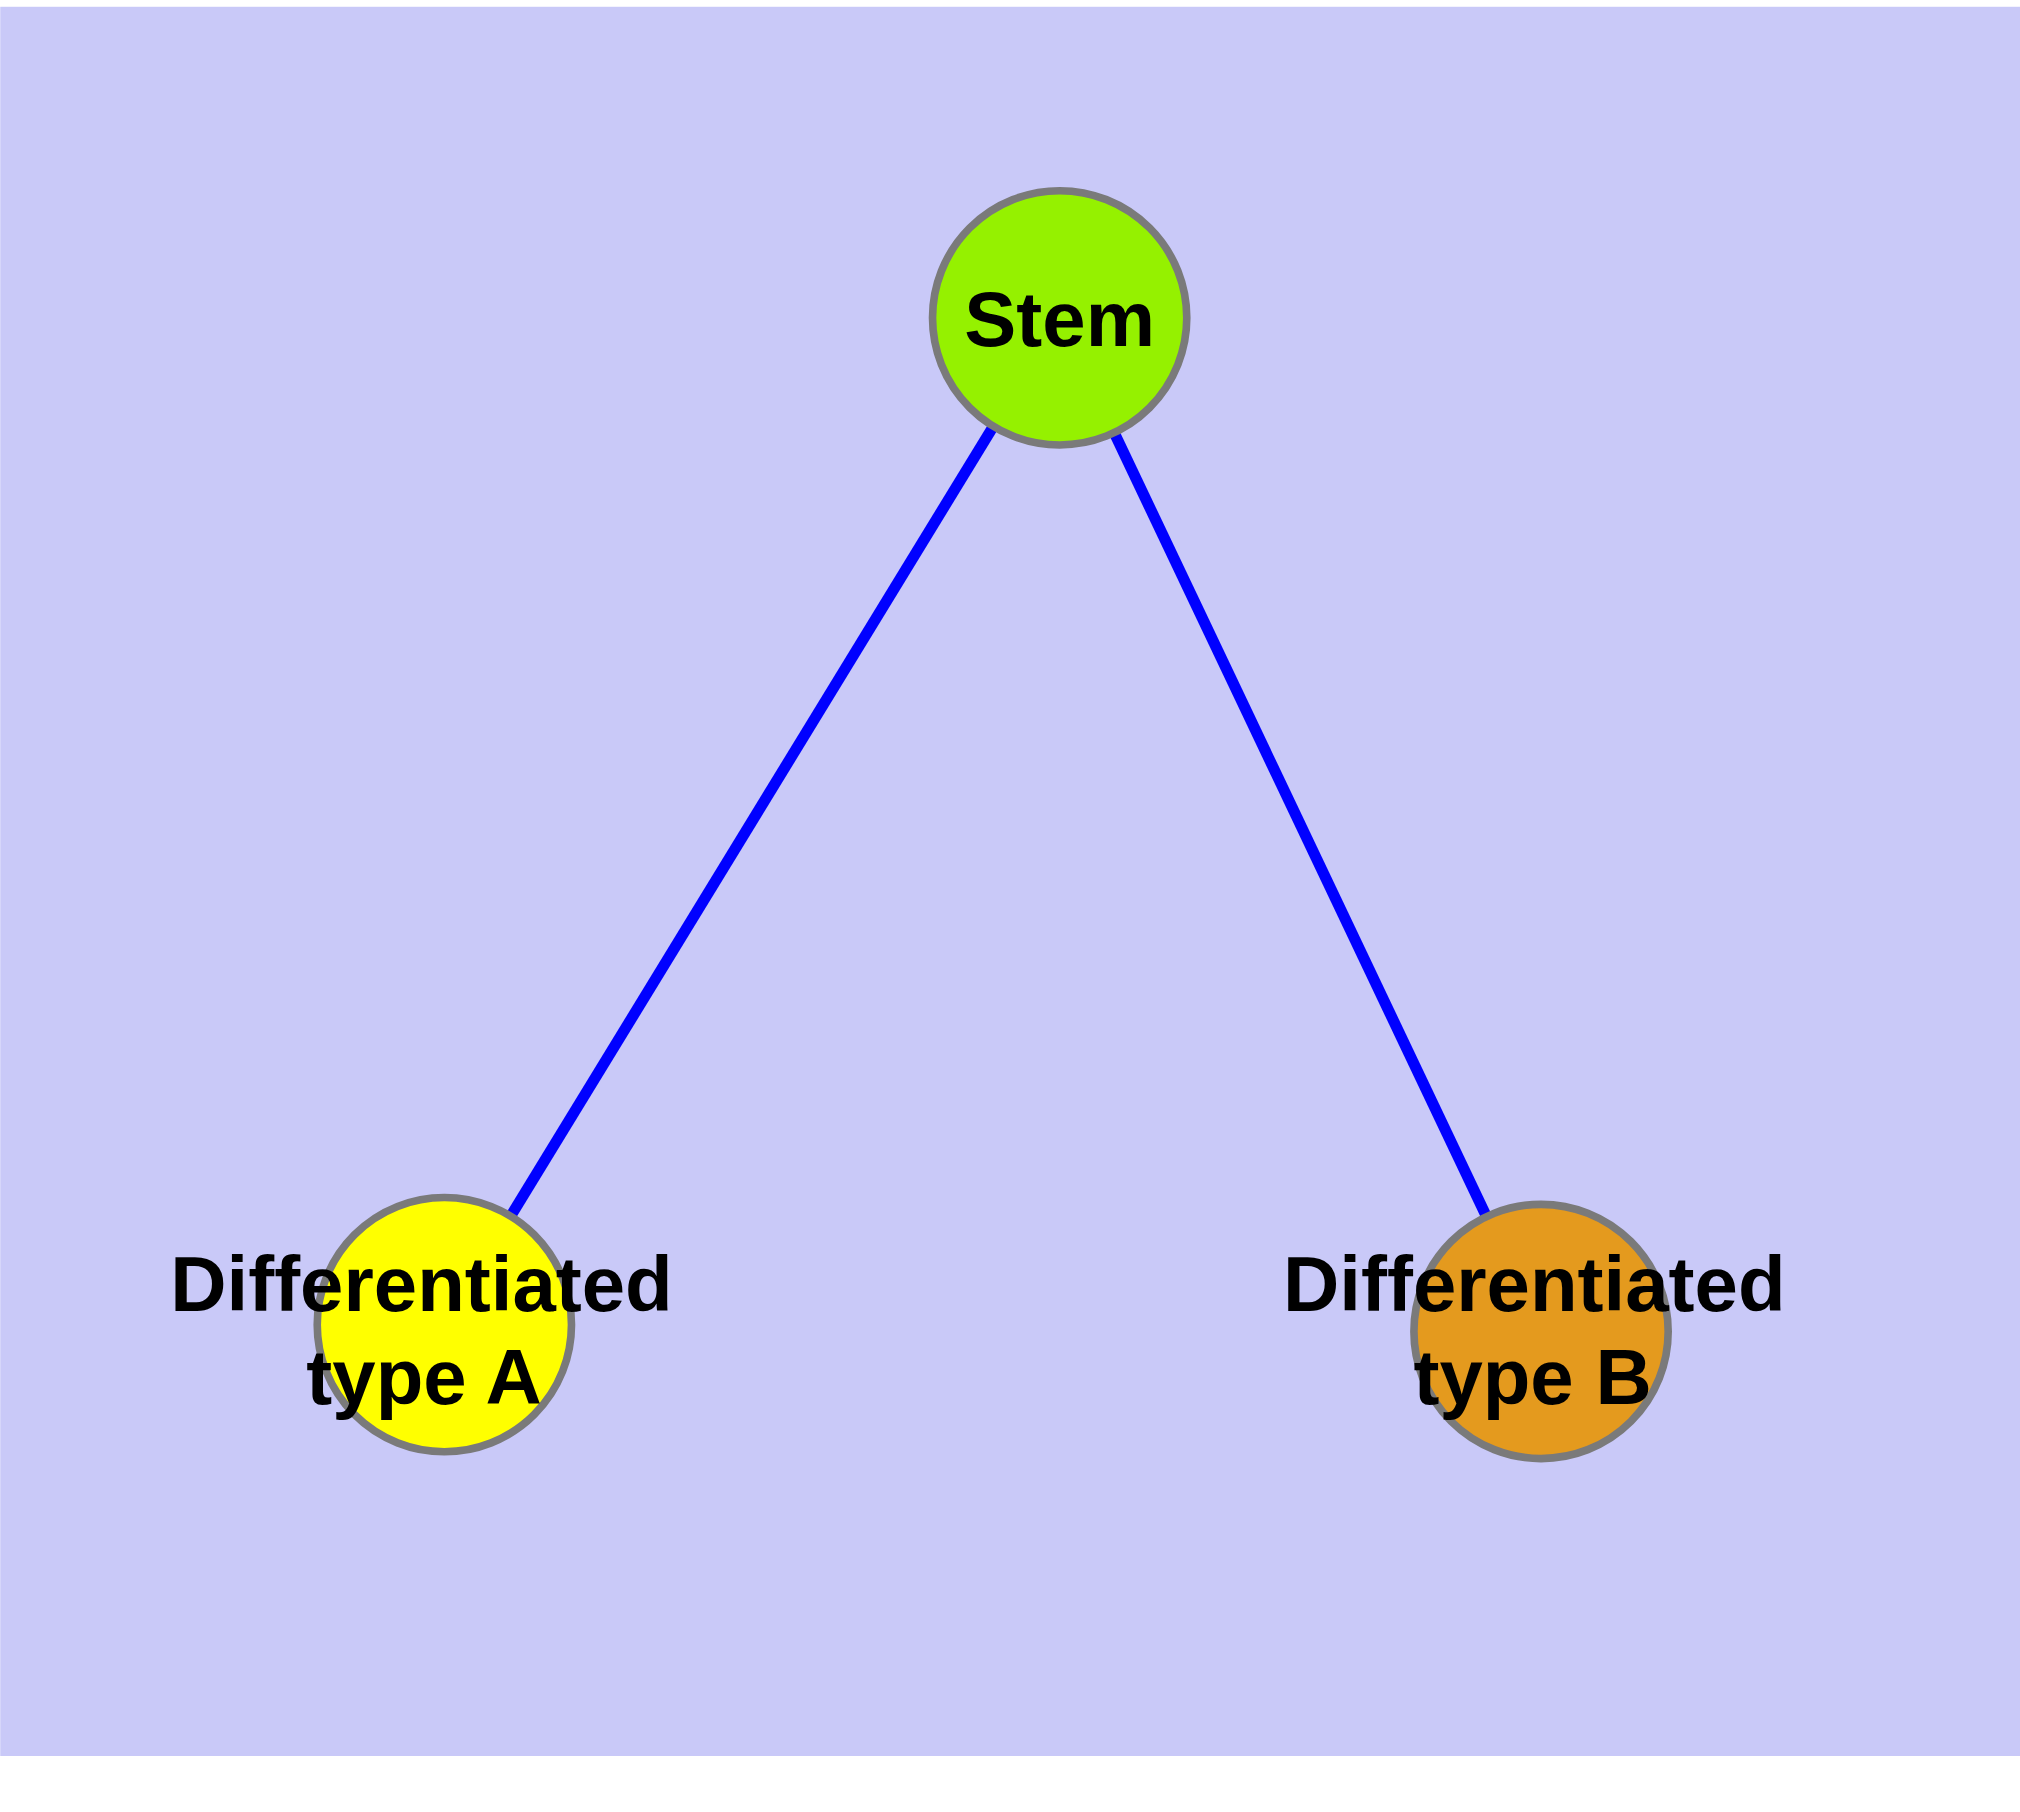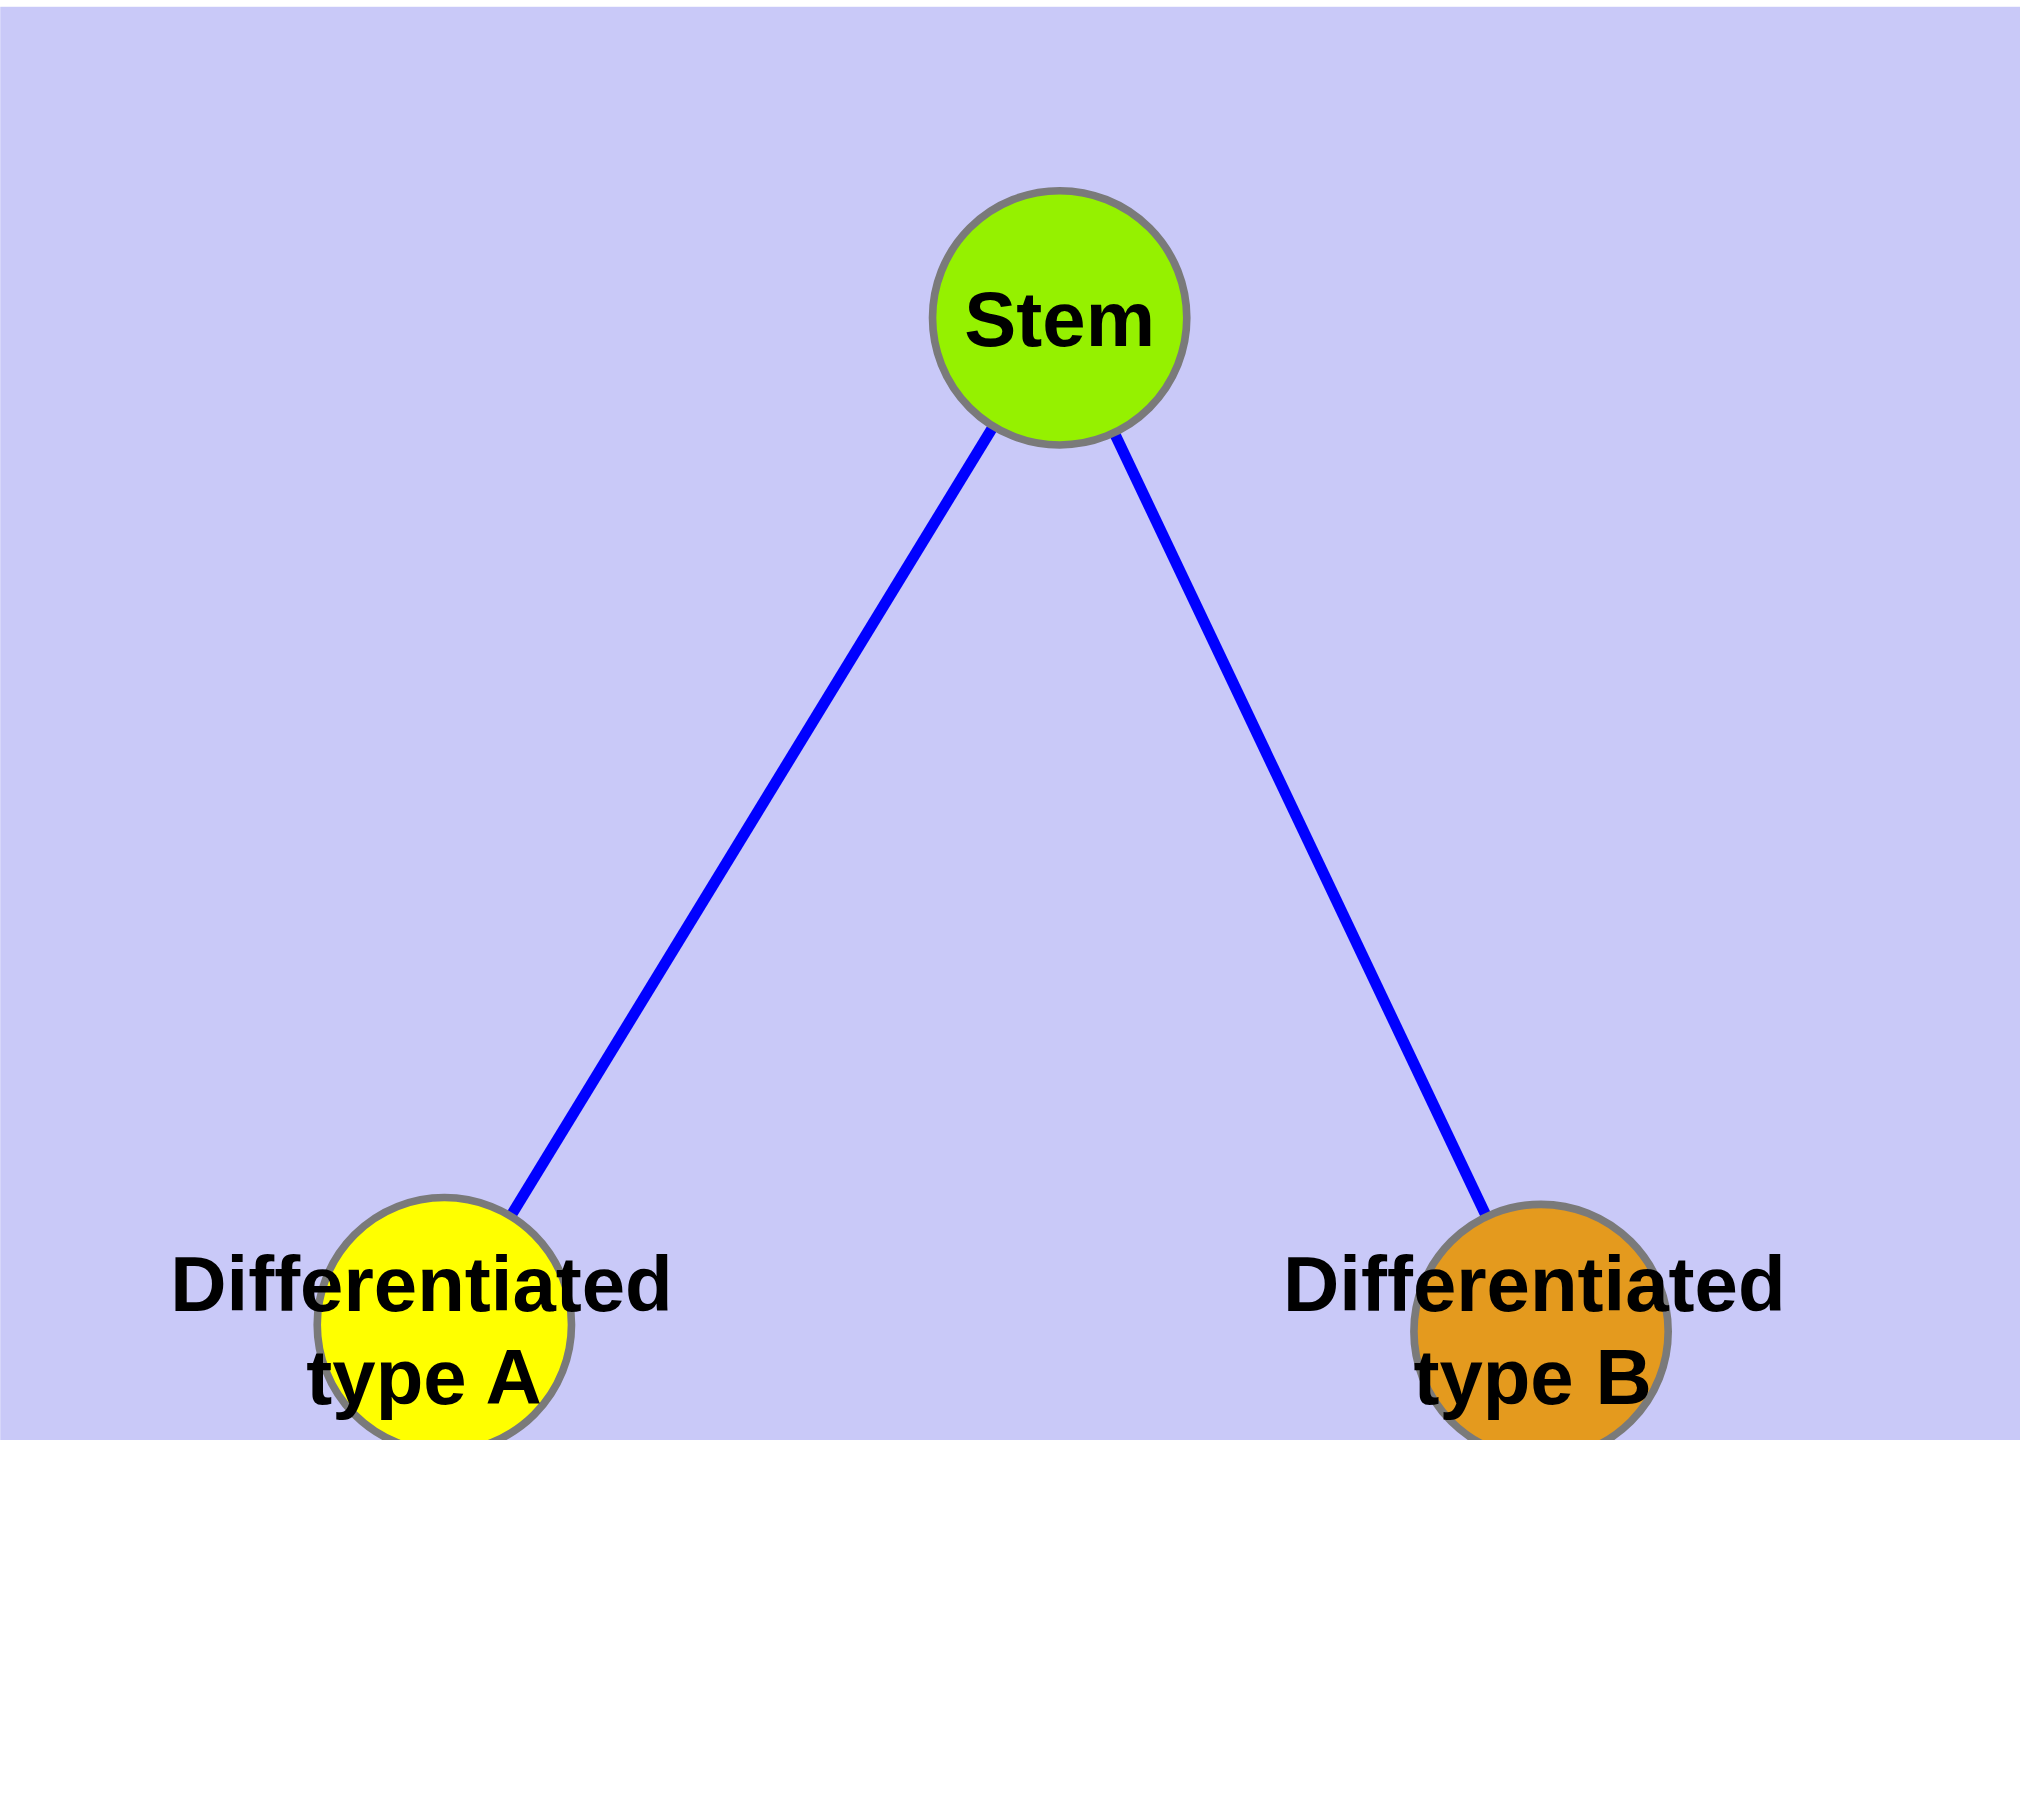--- a/index.html
+++ b/index.html
@@ -2,21 +2,21 @@
 <html style="font-size:13.6px"><head>
 <meta charset="utf-8">
 <style>
   html, body {
     margin: 0;
     padding: 0;
   }
   .page {
     position: relative;
     width: 2021px;
-    height: 1440px;
+    height: 1756px;
     background: #ffffff;
     overflow: hidden;
     font-family: "Liberation Sans", sans-serif;
   }
   .graph-svg {
     position: absolute;
     left: 0;
     top: 0;
     width: 2021px;
     height: 1812px;

